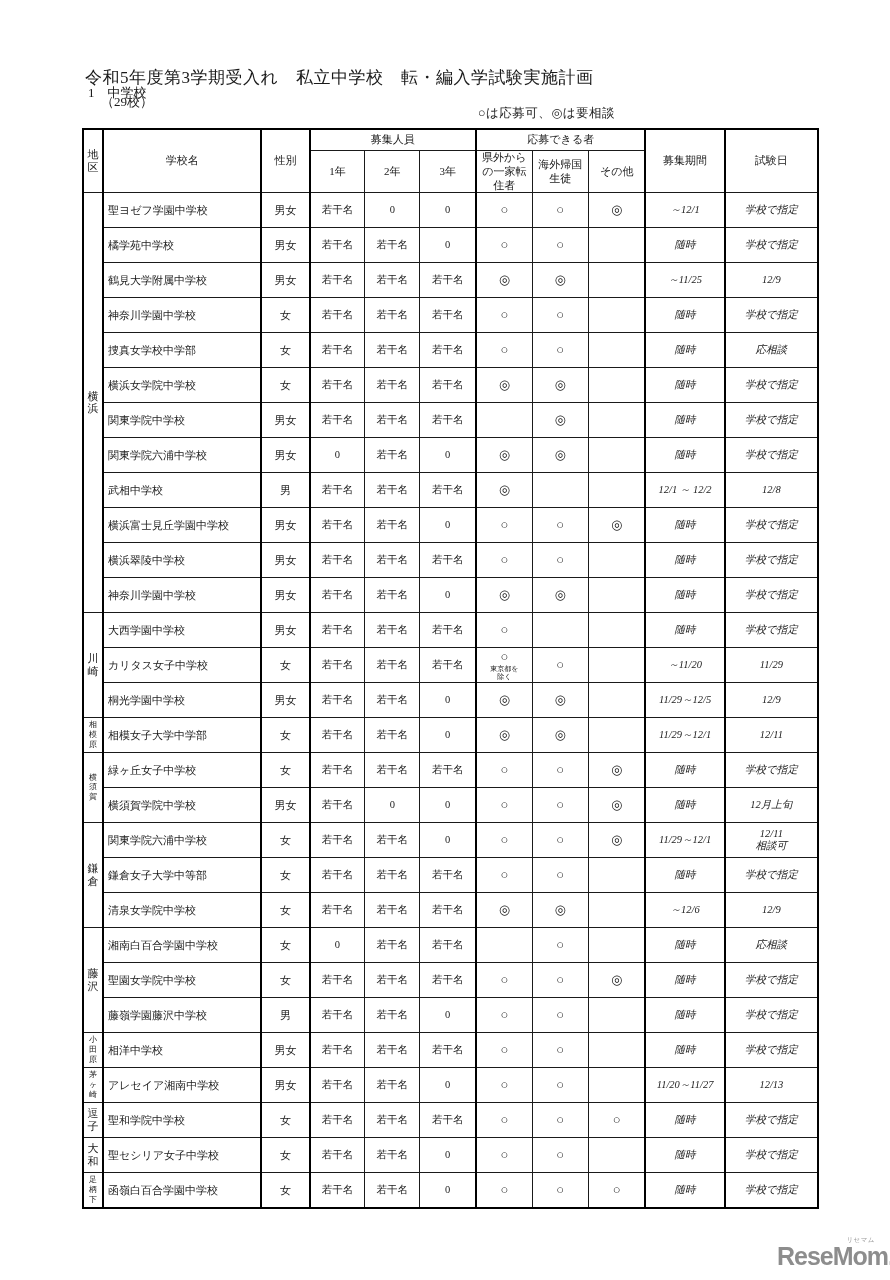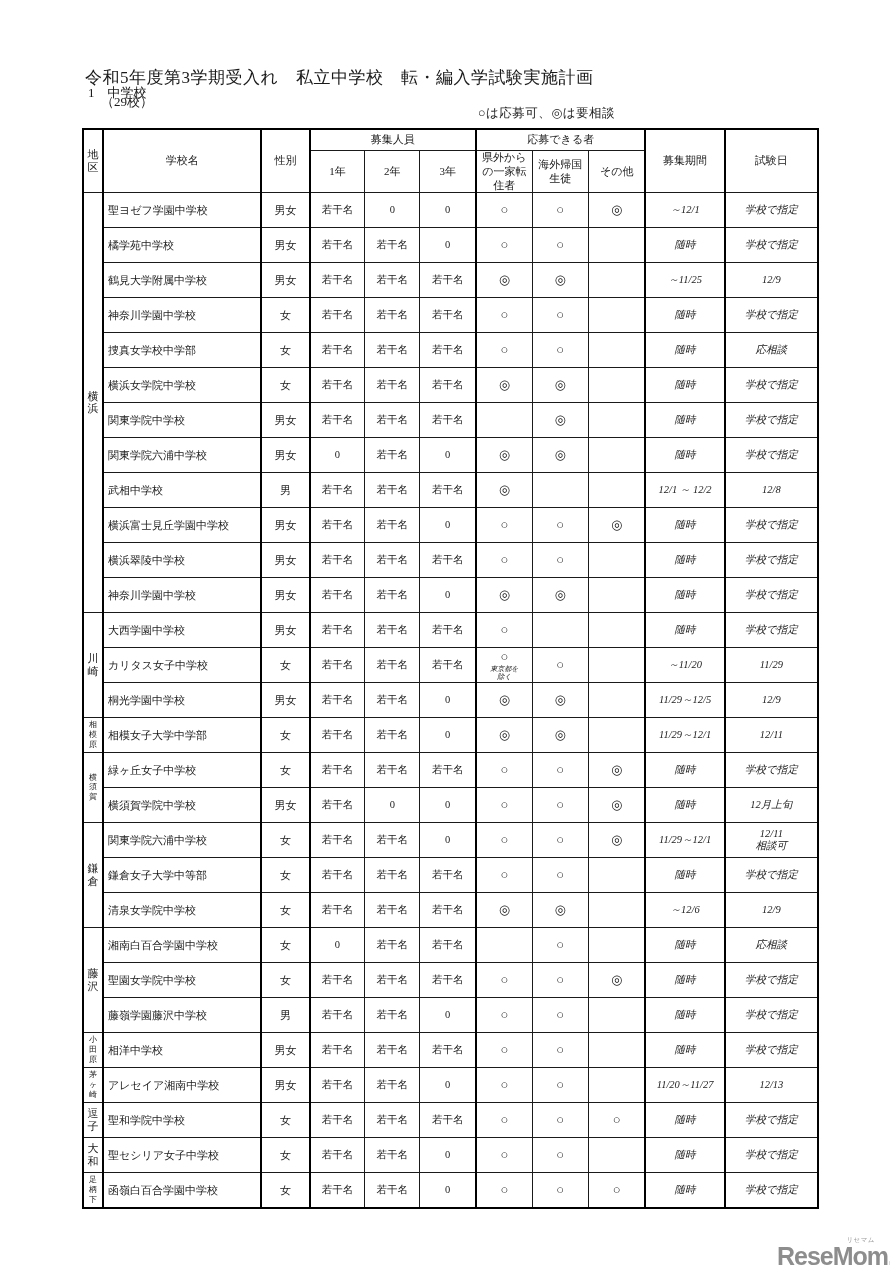--- a/index.html
+++ b/index.html
@@ -31,21 +31,21 @@
   td.cell-school{text-align:left;padding-left:4px;font-size:11px;}
   td.cell-gender{font-size:11px;}
   td.cell-mark{font-size:13px;}
   td.cell-period,td.cell-exam{white-space:pre-line;font-size:10.5px;font-style:italic;}
 
   
   .vtext{display:inline-block;width:1.05em;line-height:1.15;word-break:break-all;white-space:normal;font-size:11px;}
   td.district.small .vtext{font-size:8px;line-height:1.2;}
   th .vtext{font-size:11px;}
 
-  .mark-note{display:block;font-size:7px;line-height:1.15;width:32px;margin:0 auto;word-break:break-all;font-style:italic;}
+  .mark-note{display:block;font-size:7px;line-height:1.15;width:32px;margin:0 auto;word-break:break-all;}
 
   .logo{position:absolute;left:777px;top:1236px;width:110px;height:34px;}
   .logo-text{
     font-family:"Liberation Sans","DejaVu Sans",sans-serif;
     font-weight:bold;font-size:25px;color:#8d8d8d;letter-spacing:-1px;line-height:1;
     position:absolute;left:0;top:8px;
   }
   .logo-ruby{
     font-family:"DejaVu Sans","Liberation Sans",sans-serif;
     position:absolute;right:12px;top:0;font-size:6.5px;color:#9a9a9a;letter-spacing:.5px;

